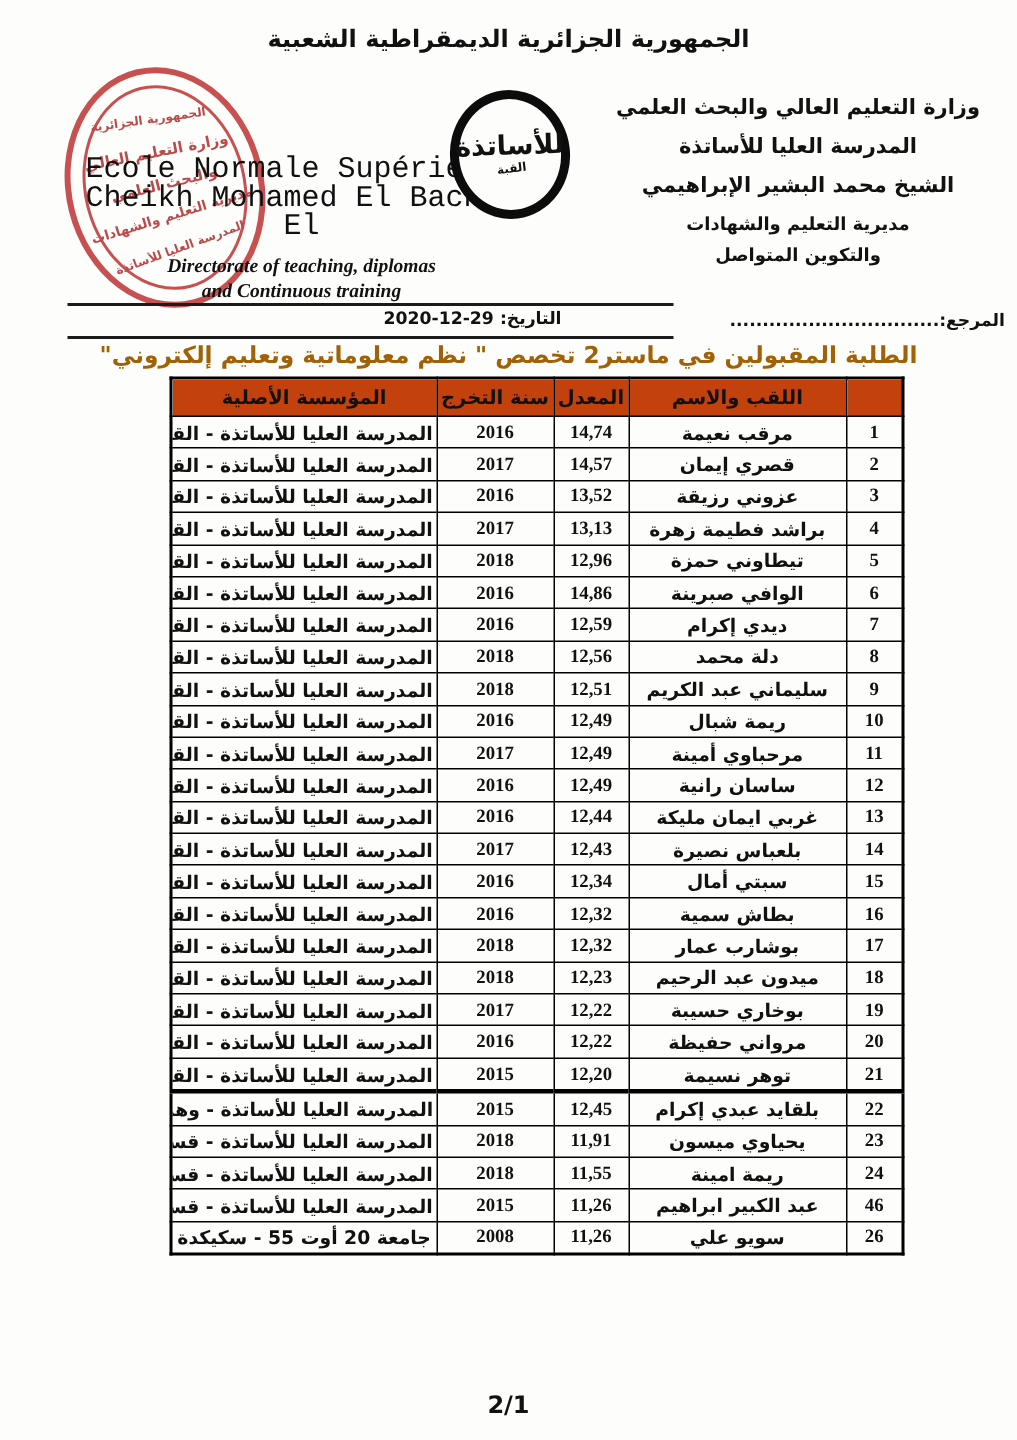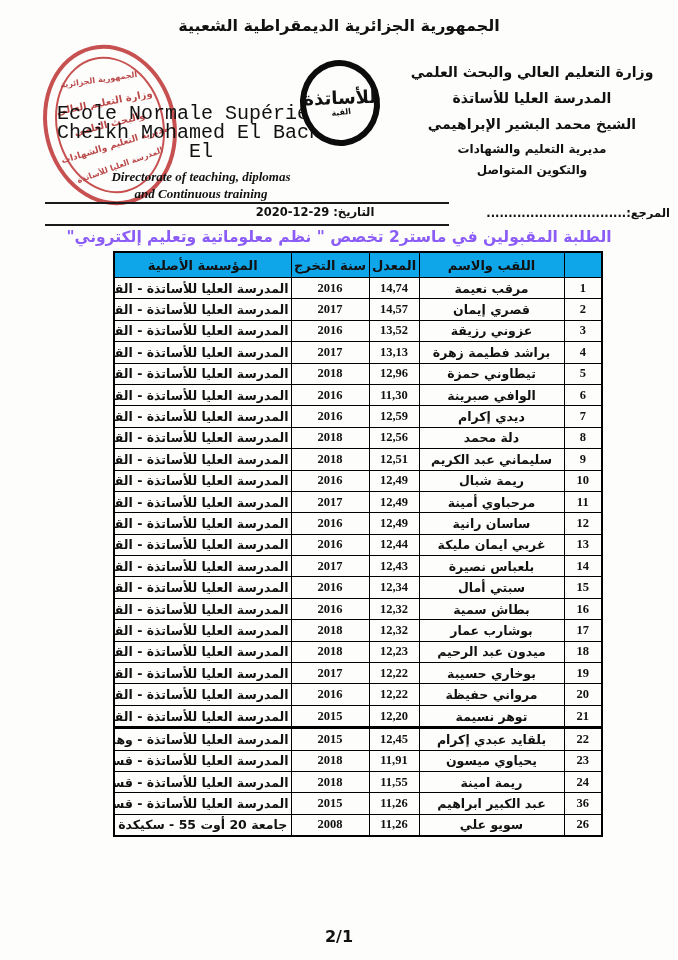--- a/index.html
+++ b/index.html
@@ -40,27 +40,27 @@
 
   .rule{position:absolute;left:45px;width:404px;height:2px;background:#1b1b1b;}
   .rule-top{top:202px;}
   .rule-bottom{top:224px;}
   .date-line{position:absolute;left:235px;top:205px;width:160px;text-align:center;direction:rtl;
              font-size:11.5px;font-weight:bold;}
   .ref-line{position:absolute;right:8px;top:206px;direction:rtl;font-size:11.5px;font-weight:bold;
             white-space:nowrap;overflow:hidden;width:210px;}
 
   .doc-title{position:absolute;top:228px;left:0;right:0;text-align:center;direction:rtl;
-             color:#8b5cf6;font-weight:bold;font-size:15.5px;}
+             color:#a16207;font-weight:bold;font-size:15.5px;}
 
   table.students{position:absolute;top:251px;left:113px;width:488px;border-collapse:collapse;
                  direction:rtl;table-layout:fixed;border:2px solid #000;}
   table.students th,table.students td{border:1px solid #000;font-weight:bold;text-align:center;
                  overflow:hidden;white-space:nowrap;padding:0 2px;}
-  table.students thead th{background:#0ea5e9;height:24px;font-size:13px;}
+  table.students thead th{background:#c2410c;height:24px;font-size:13px;}
   table.students td{height:20.4px;font-size:12.5px;}
   td.c-num,td.c-avg,td.c-year{font-family:"Liberation Serif","DejaVu Serif",serif;font-size:13px;}
   tr.sep td{border-top:3px solid #000;}
 
   .footer{position:absolute;top:927px;left:0;right:0;text-align:center;font-size:16px;font-weight:bold;}
 </style>
 </head>
 <body>
 
 <div class="page">
@@ -156,21 +156,21 @@
         <tr>
     <td class="c-num">5</td>
     <td class="c-name">تيطاوني حمزة</td>
     <td class="c-avg">12,96</td>
     <td class="c-year">2018</td>
     <td class="c-inst">المدرسة  العليا  للأساتذة - القبة</td>
   </tr>
         <tr>
     <td class="c-num">6</td>
     <td class="c-name">الوافي صبرينة</td>
-    <td class="c-avg">11,30</td>
+    <td class="c-avg">14,86</td>
     <td class="c-year">2016</td>
     <td class="c-inst">المدرسة  العليا  للأساتذة - القبة</td>
   </tr>
         <tr>
     <td class="c-num">7</td>
     <td class="c-name">ديدي إكرام</td>
     <td class="c-avg">12,59</td>
     <td class="c-year">2016</td>
     <td class="c-inst">المدرسة  العليا  للأساتذة - القبة</td>
   </tr>
@@ -287,21 +287,21 @@
     <td class="c-inst">المدرسة  العليا  للأساتذة - قسنطينة</td>
   </tr>
         <tr>
     <td class="c-num">24</td>
     <td class="c-name">ريمة امينة</td>
     <td class="c-avg">11,55</td>
     <td class="c-year">2018</td>
     <td class="c-inst">المدرسة  العليا  للأساتذة - قسنطينة</td>
   </tr>
         <tr>
-    <td class="c-num">36</td>
+    <td class="c-num">46</td>
     <td class="c-name">عبد الكبير ابراهيم</td>
     <td class="c-avg">11,26</td>
     <td class="c-year">2015</td>
     <td class="c-inst">المدرسة  العليا  للأساتذة - قسنطينة</td>
   </tr>
         <tr>
     <td class="c-num">26</td>
     <td class="c-name">سويو علي</td>
     <td class="c-avg">11,26</td>
     <td class="c-year">2008</td>

